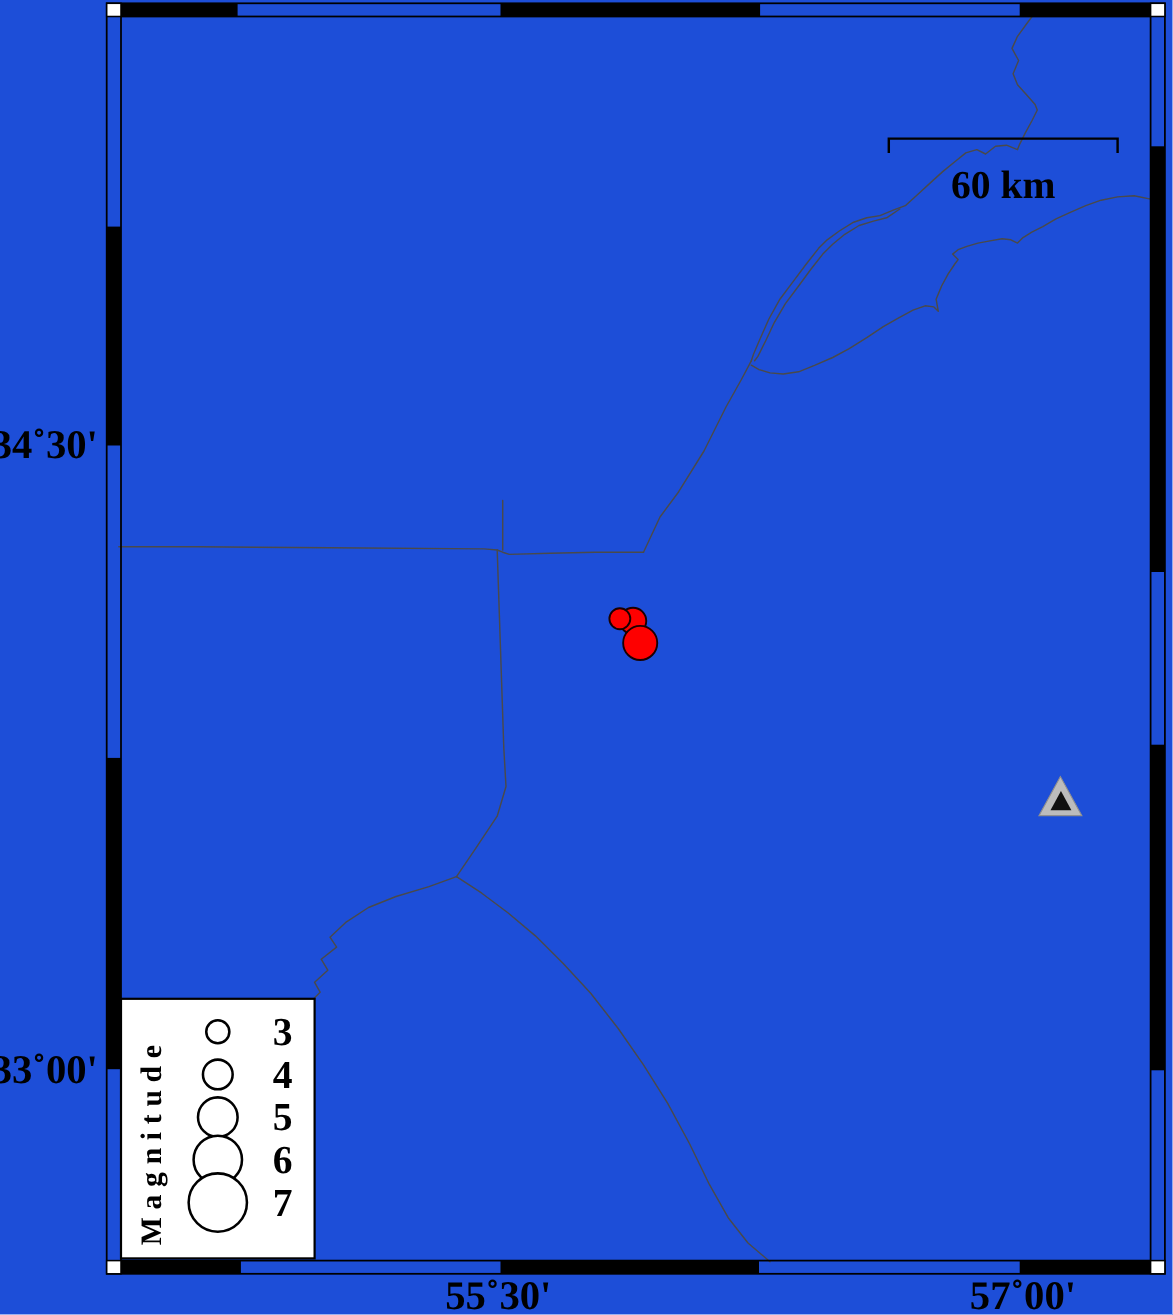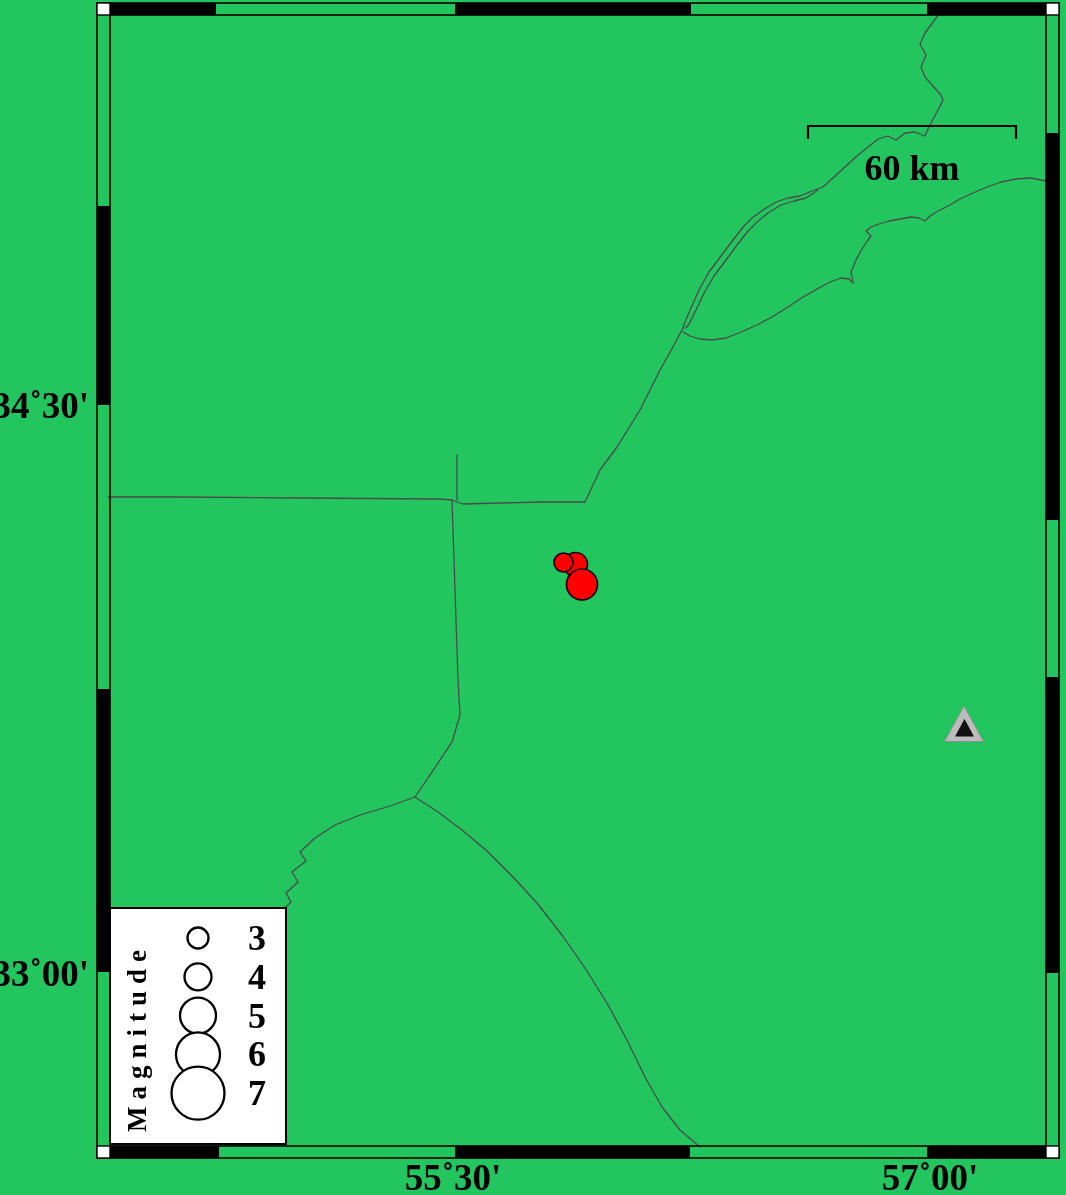--- a/index.html
+++ b/index.html
@@ -1,16 +1,16 @@
 <!DOCTYPE html>
 <html><head>
 <meta charset="utf-8">
 <style>
   html,body{margin:0;padding:0;background:#ffffff;}
-  #stage{position:relative;width:1066px;height:1195px;background:#22c55e;overflow:hidden;}
+  #stage{position:relative;width:1066px;height:1195px;background:#1d4ed8;overflow:hidden;}
   svg{position:absolute;left:0;top:0;}
   text{font-family:"Liberation Serif","DejaVu Serif",serif;font-weight:bold;fill:#000000;}
   .coord-label{font-size:37px;}
   .scale-label{font-size:36px;}
   .legend-num{font-size:36px;}
   .legend-title{font-size:27px;letter-spacing:7px;}
 </style>
 </head>
 <body>
 

